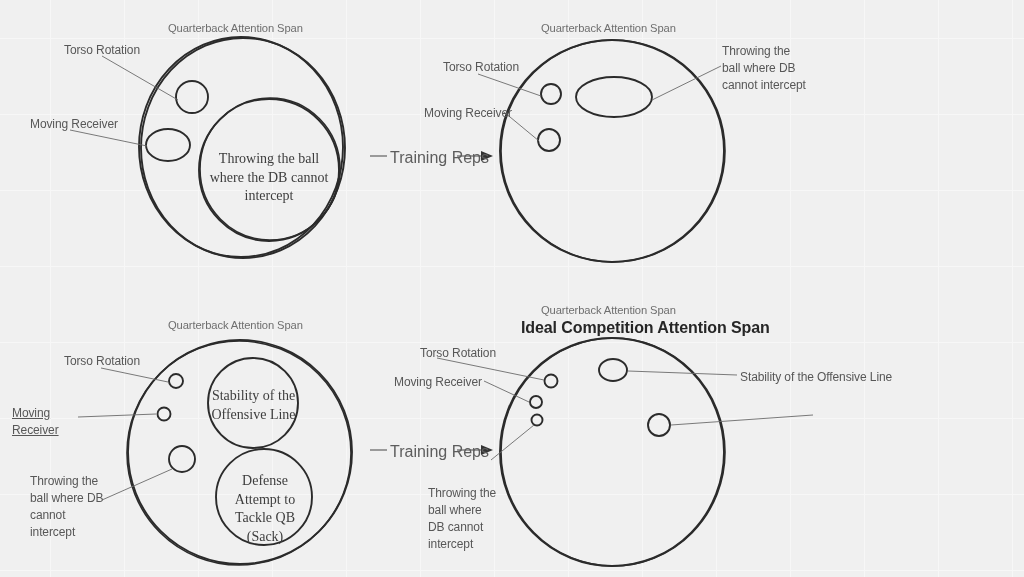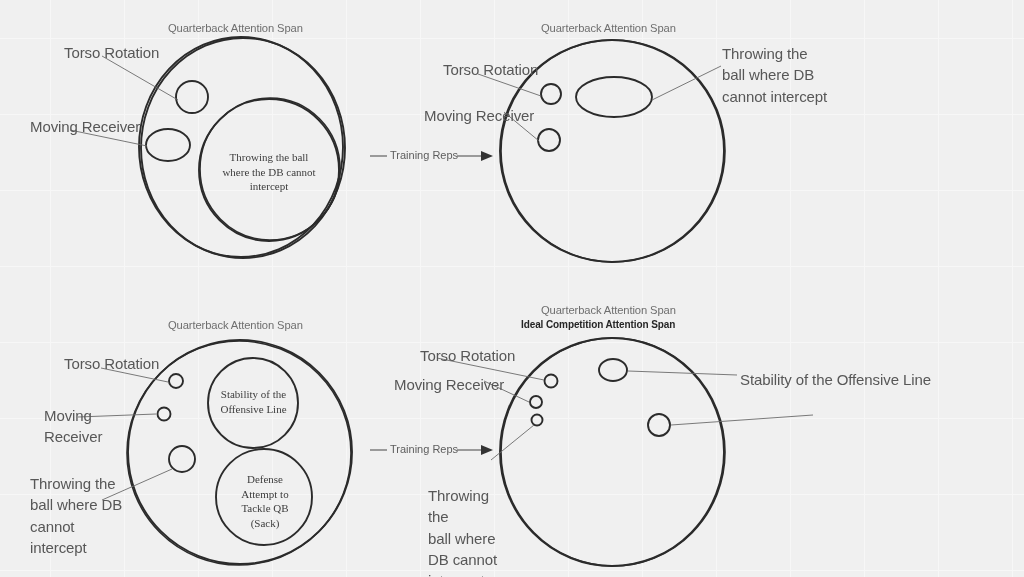--- a/index.html
+++ b/index.html
@@ -47,57 +47,57 @@
     stroke: #555;
     stroke-width: 1.1;
     fill: none;
   }
   .arrow-head {
     fill: #333;
   }
   .lbl {
     position: absolute;
     font-family: "Liberation Sans", sans-serif;
-    font-size: 15px;
+    font-size: 12px;
     color: #575757;
     line-height: 1.42;
     white-space: pre-line;
     letter-spacing: -0.1px;
   }
   .lbl.right-al { text-align: left; }
   .title {
     position: absolute;
     font-family: "Liberation Sans", sans-serif;
     font-size: 11.2px;
     color: #6e6e6e;
     white-space: nowrap;
     letter-spacing: -0.1px;
   }
   .subtitle-bold {
     position: absolute;
     font-family: "Liberation Sans", sans-serif;
-    font-size: 10px;
+    font-size: 16px;
     font-weight: bold;
     color: #262626;
     white-space: nowrap;
     letter-spacing: -0.1px;
   }
   .inner-text {
     position: absolute;
     font-family: "Liberation Serif", serif;
-    font-size: 11px;
+    font-size: 14px;
     color: #3d3d3d;
     text-align: center;
     line-height: 1.33;
     white-space: pre-line;
   }
   .arrow-label {
     position: absolute;
     font-family: "Liberation Sans", sans-serif;
-    font-size: 11px;
+    font-size: 16px;
     color: #5d5d5d;
     white-space: nowrap;
     text-align: right;
   }
 </style>
 </head>
 <body>
 
 <div id="stage">
 
@@ -182,21 +182,21 @@
 
   <div class="title" style="left:541px; top:22px;">Quarterback Attention Span</div>
   <div class="lbl" style="left:443px; top:59px;">Torso Rotation</div>
   <div class="lbl" style="left:424px; top:105px;">Moving Receiver</div>
   <div class="lbl" style="left:722px; top:43px; width:110px;">Throwing the
 ball where DB
 cannot intercept</div>
 
   <div class="title" style="left:168px; top:319px;">Quarterback Attention Span</div>
   <div class="lbl" style="left:64px; top:353px;">Torso Rotation</div>
-  <div class="lbl" style="left:44px; top:405px; width:72px;">Moving
+  <div class="lbl" style="left:12px; top:405px; width:72px;text-decoration:underline;">Moving
 Receiver</div>
   <div class="lbl" style="left:30px; top:473px; width:96px;">Throwing the
 ball where DB
 cannot
 intercept</div>
   <div class="inner-text" style="left:222px; top:472px; width:86px;">Defense
 Attempt to
 Tackle QB
 (Sack)</div>
   <div class="inner-text" style="left:206px; top:387px; width:95px;">Stability of the

